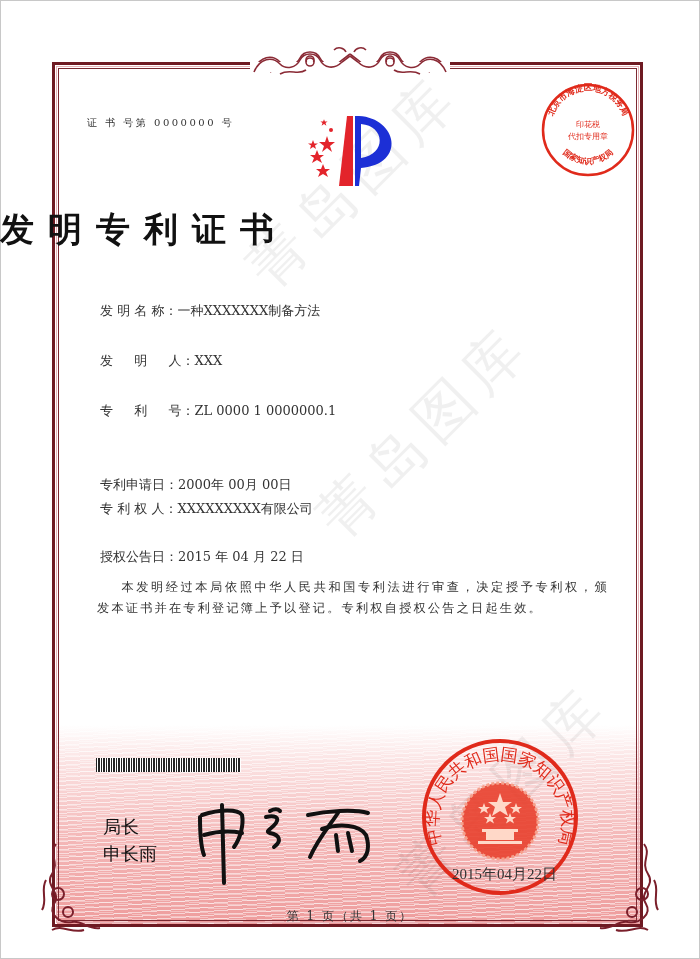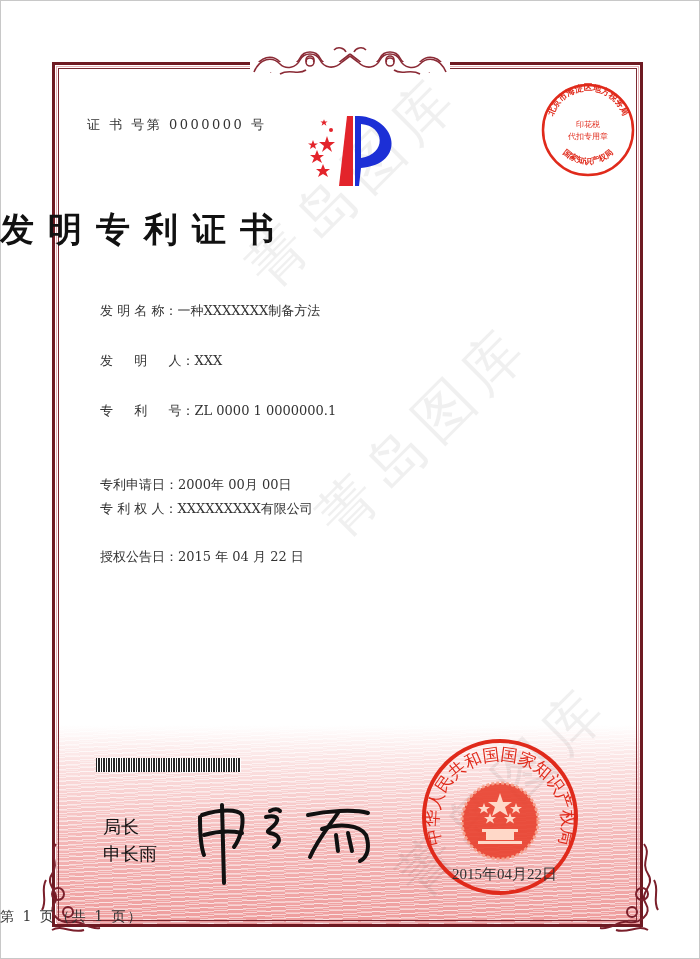--- a/index.html
+++ b/index.html
@@ -35,21 +35,21 @@
   .frame-inner-pink {
     position: absolute; left: 56px; top: 66px; width: 583px; height: 857px;
     border: 1px solid #e8b3b8;
     box-sizing: border-box;
   }
   .ornament {
     position: absolute;
   }
   .cert-no {
     position: absolute; left: 87px; top: 116px;
-    font-size: 13px; letter-spacing: 2.5px; color: #333;
+    font-size: 10px; letter-spacing: 2.5px; color: #333;
   }
   .logo { position: absolute; left: 297px; top: 106px; width: 110px; height: 90px; }
   .title {
     position: absolute; left: 0; width: 700px; top: 207px; text-align: left;
     font-size: 34px; letter-spacing: 14px; color: #111; font-weight: bold;
     font-family: "DejaVu Serif", serif;
   }
   .stamp-tr { position: absolute; left: 538px; top: 80px; width: 100px; height: 100px; }
   .field {
     position: absolute; left: 100px; font-size: 13px; color: #333; white-space: nowrap;
@@ -69,22 +69,22 @@
     position: absolute; left: 103px; font-size: 18px; color: #111;
     font-family: "DejaVu Sans", sans-serif;
   }
   .signature { position: absolute; left: 190px; top: 795px; width: 200px; height: 90px; }
   .seal { position: absolute; left: 420px; top: 737px; width: 160px; height: 160px; }
   .seal-date {
     position: absolute; left: 452px; top: 865px; font-size: 15px; color: #333;
     font-family: "Liberation Serif", serif;
   }
   .page-num {
-    position: absolute; left: 0; width: 700px; text-align: left; top: 908px;
-    font-size: 14px; color: #333; letter-spacing: 2px;
+    position: absolute; left: 0; width: 700px; text-align: center; top: 908px;
+    font-size: 12px; color: #333; letter-spacing: 2px;
   }
   .watermark {
     position: absolute; font-size: 58px; color: rgba(0,0,0,0.06);
     transform: rotate(-45deg); transform-origin: left top; white-space: nowrap;
     letter-spacing: 10px; font-family: "DejaVu Sans", sans-serif; pointer-events: none;
   }
 </style>
 </head>
 <body>
 
@@ -191,20 +191,21 @@
   <span class="lbl">专利申请日：</span><span class="val">2000年 00月 00日</span>
 </div>
 <div class="field" style="top:500px;">
   <span class="lbl">专 利 权 人：</span><span class="val">XXXXXXXXX有限公司</span>
 </div>
 <div class="field" style="top:548px;">
   <span class="lbl">授权公告日：</span><span class="val">2015 年 04 月 22 日</span>
 </div>
 
 <div class="para" style="top:577px;">
+  <p>本发明经过本局依照中华人民共和国专利法进行审查，决定授予专利权，颁发本证书并在专利登记簿上予以登记。专利权自授权公告之日起生效。</p>
 </div>
 
 <div class="barcode"></div>
 
 <div class="sign-label" style="top:815px;">局长</div>
 <div class="sign-label" style="top:842px;text-align:center;">申长雨</div>
 
 <svg class="signature" viewBox="0 0 200 90">
   <g fill="none" stroke="#111" stroke-width="4" stroke-linecap="round" stroke-linejoin="round">
     <path d="M10 22 C10 40, 12 55, 14 60"></path>

